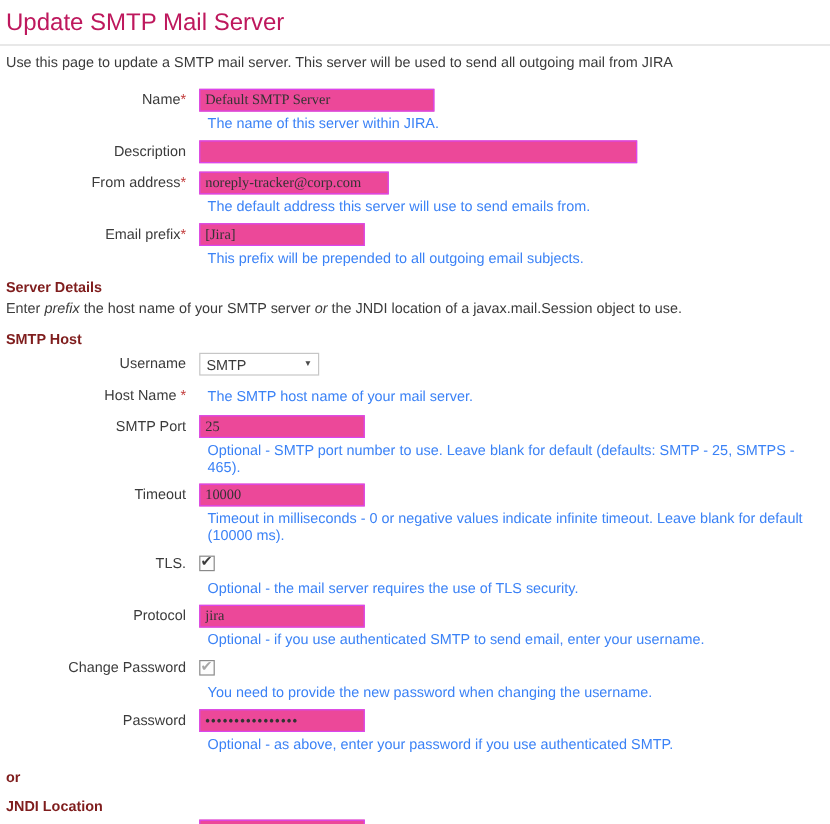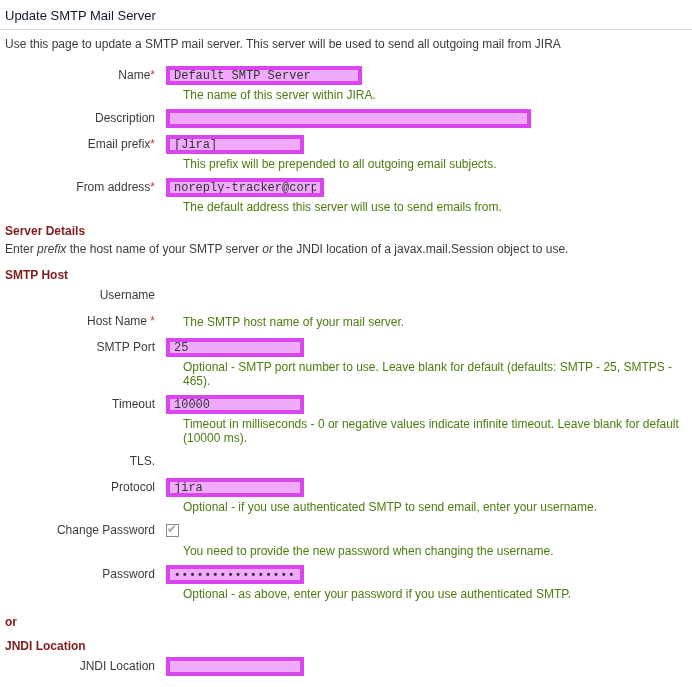--- a/index.html
+++ b/index.html
@@ -4,43 +4,43 @@
 <style>
   * { margin:0; padding:0; box-sizing:border-box; }
   html,body { background:#ffffff; }
   body {
     width:692px; height:687px;
     font-family:"Liberation Sans","DejaVu Sans",sans-serif;
     font-size:12px; color:#3b3b3b; overflow:hidden;
   }
   .page { padding:0; }
   .page-title {
-    font-size:13px; font-weight:400; color:#0f172a;
+    font-size:20px; font-weight:400; color:#be185d;
     padding:8px 0 6px 5px;
     border-bottom:1px solid #d9d9d9;
   }
   .intro { margin:7px 0 15px 5px; }
   .row {
     display:grid; grid-template-columns:155px 1fr;
     column-gap:5px; margin-bottom:7px;gap:11px;
   }
   .label { text-align:right; line-height:19px; white-space:nowrap; }
   .req { color:#c23b3b; }
   .control { }
   input[type="text"] {
-    height:19px; border:4px solid #d946ef; background:#f0abfc;
-    font-family:Liberation Mono, monospace;
+    height:19px; border:1px solid #d946ef; background:#ec4899;
+    font-family:Liberation Serif, serif;
     font-size:12px; color:#333; padding:0 4px; display:block;
   }
   input.pw { letter-spacing:1px; font-size:11px; font-weight:bold; }
   .w-name { width:196px; }
   .w-desc { width:365px; }
   .w-from { width:158px; }
   .w-std  { width:138px; }
-  .help { margin:3px 0 0 17px; color:#4d7c0f; }
+  .help { margin:3px 0 0 7px; color:#3b82f6; }
   .section-heading { font-weight:bold; margin:10px 0 4px 5px; color:#7f1d1d; }
   .section-desc { margin:0 0 12px 5px; }
   .select-box {
     width:100px; height:19px; border:1px solid #c6c6c6; background:#fff;
     display:flex; align-items:center; justify-content:space-between;
     padding:0 5px; cursor:default;
   }
   .select-arrow { font-size:7px; color:#4a4a4a; }
   .checkbox {
     width:13px; height:13px; border:1px solid #8a8a8a; background:#fdfdfd;
@@ -71,42 +71,48 @@
   </div>
 
   <div class="row">
     <div class="label">Description</div>
     <div class="control">
       <input type="text" class="w-desc" value="" style="">
     </div>
   </div>
 
   <div class="row">
+    <div class="label"><span>From address</span><span class="req">*</span></div>
+    <div class="control">
+      <input type="text" class="w-from" value="noreply-tracker@corp.com" style="">
+      <div class="help">The default address this server will use to send emails from.</div>
+    </div>
+  </div>
+
+  <div class="row">
     <div class="label"><span>Email prefix</span><span class="req">*</span></div>
     <div class="control">
       <input type="text" class="w-std" value="[Jira]" style="">
       <div class="help">This prefix will be prepended to all outgoing email subjects.</div>
-    </div>
-  </div>
-
-  <div class="row">
-    <div class="label"><span>From address</span><span class="req">*</span></div>
-    <div class="control">
-      <input type="text" class="w-from" value="noreply-tracker@corp.com" style="">
-      <div class="help">The default address this server will use to send emails from.</div>
     </div>
   </div>
 
   <div class="section-heading">Server Details</div>
   <div class="section-desc"><span>Enter </span><i>prefix</i><span> the host name of your SMTP server </span><i>or</i><span> the JNDI location of a javax.mail.Session object to use.</span></div>
 
   <div class="section-heading">SMTP Host</div>
 
   <div class="row">
     <div class="label">Username</div>
+    <div class="control">
+      <div class="select-box">
+        <span>SMTP</span>
+        <span class="select-arrow">▼</span>
+      </div>
+    </div>
   </div>
 
   <div class="row">
     <div class="label"><span>Host Name </span><span class="req">*</span></div>
     <div class="control">
       <div class="help">The SMTP host name of your mail server.</div>
     </div>
   </div>
 
   <div class="row">
@@ -120,20 +126,24 @@
   <div class="row">
     <div class="label">Timeout</div>
     <div class="control">
       <input type="text" class="w-std" value="10000" style="">
       <div class="help">Timeout in milliseconds - 0 or negative values indicate infinite timeout. Leave blank for default (10000 ms).</div>
     </div>
   </div>
 
   <div class="row">
     <div class="label">TLS.</div>
+    <div class="control">
+      <span class="checkbox checked"></span>
+      <div class="help cb-help">Optional - the mail server requires the use of TLS security.</div>
+    </div>
   </div>
 
   <div class="row">
     <div class="label">Protocol</div>
     <div class="control">
       <input type="text" class="w-std" value="jira" style="">
       <div class="help">Optional - if you use authenticated SMTP to send email, enter your username.</div>
     </div>
   </div>
 

